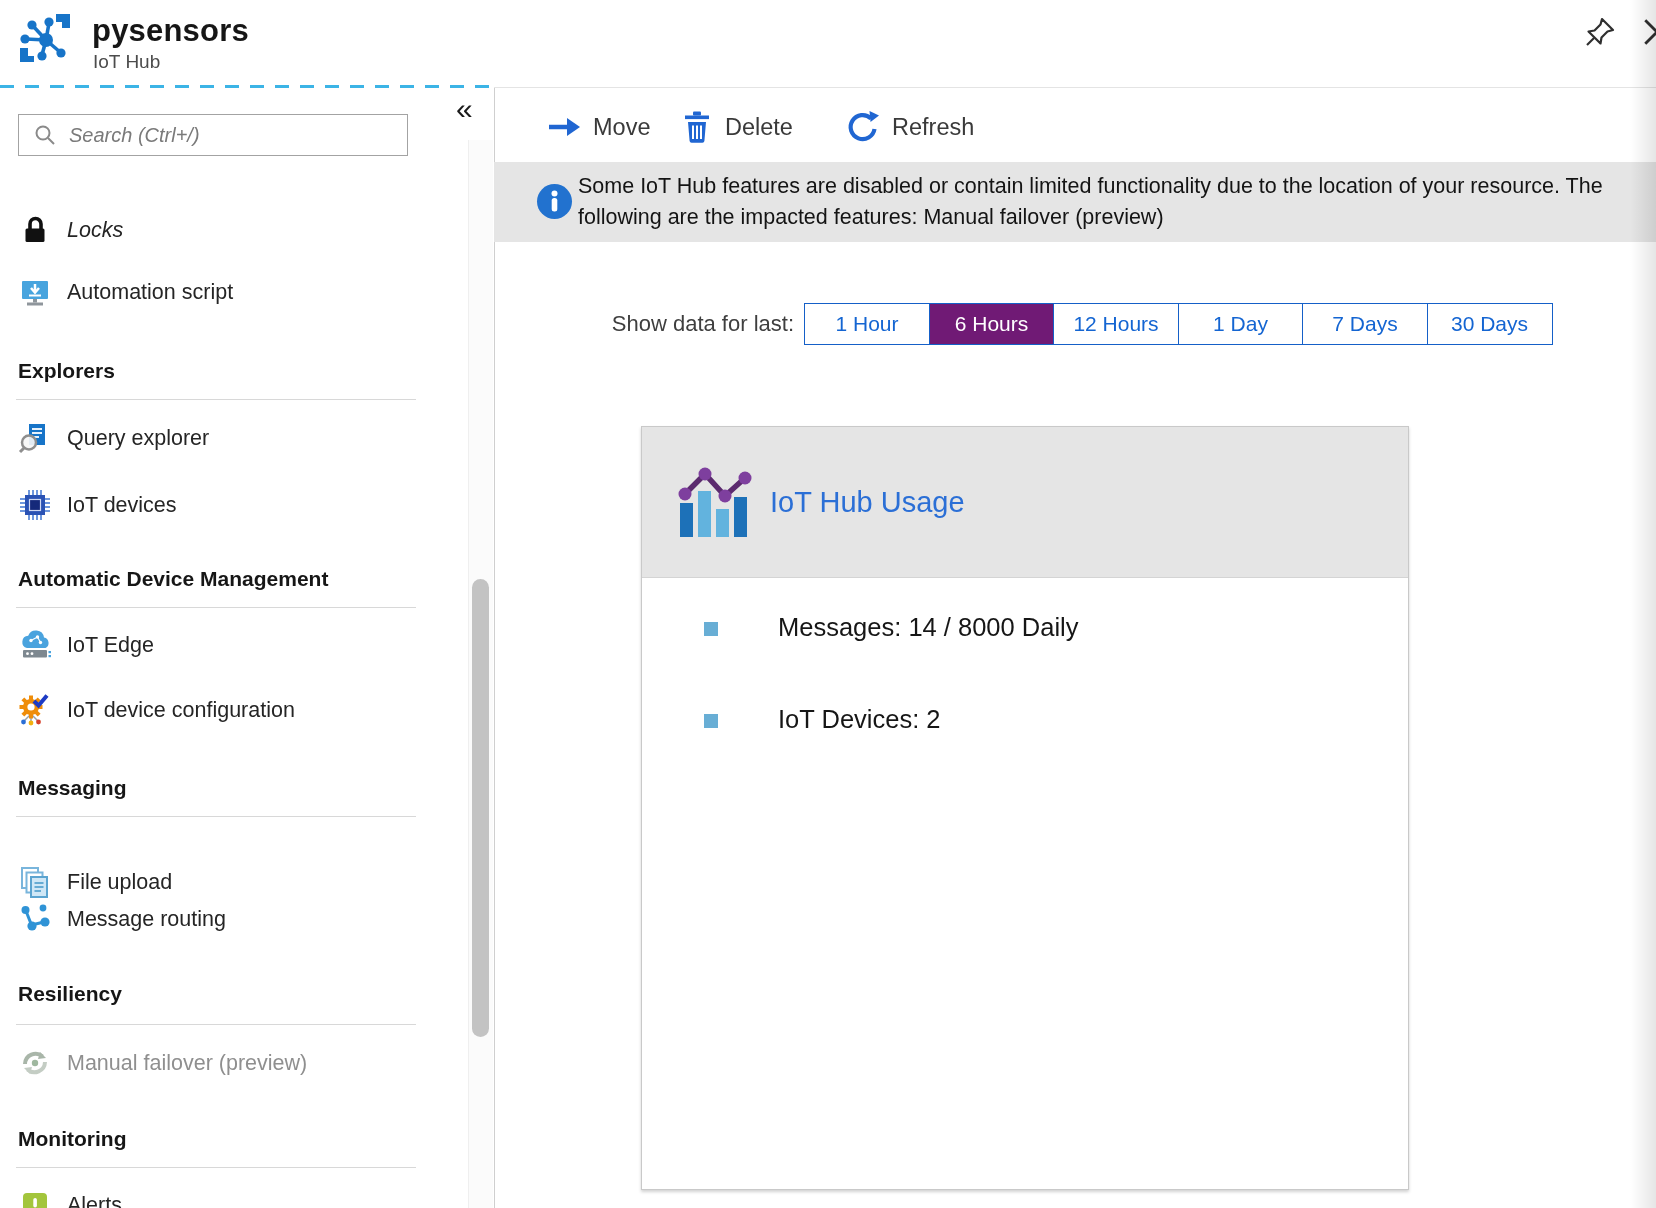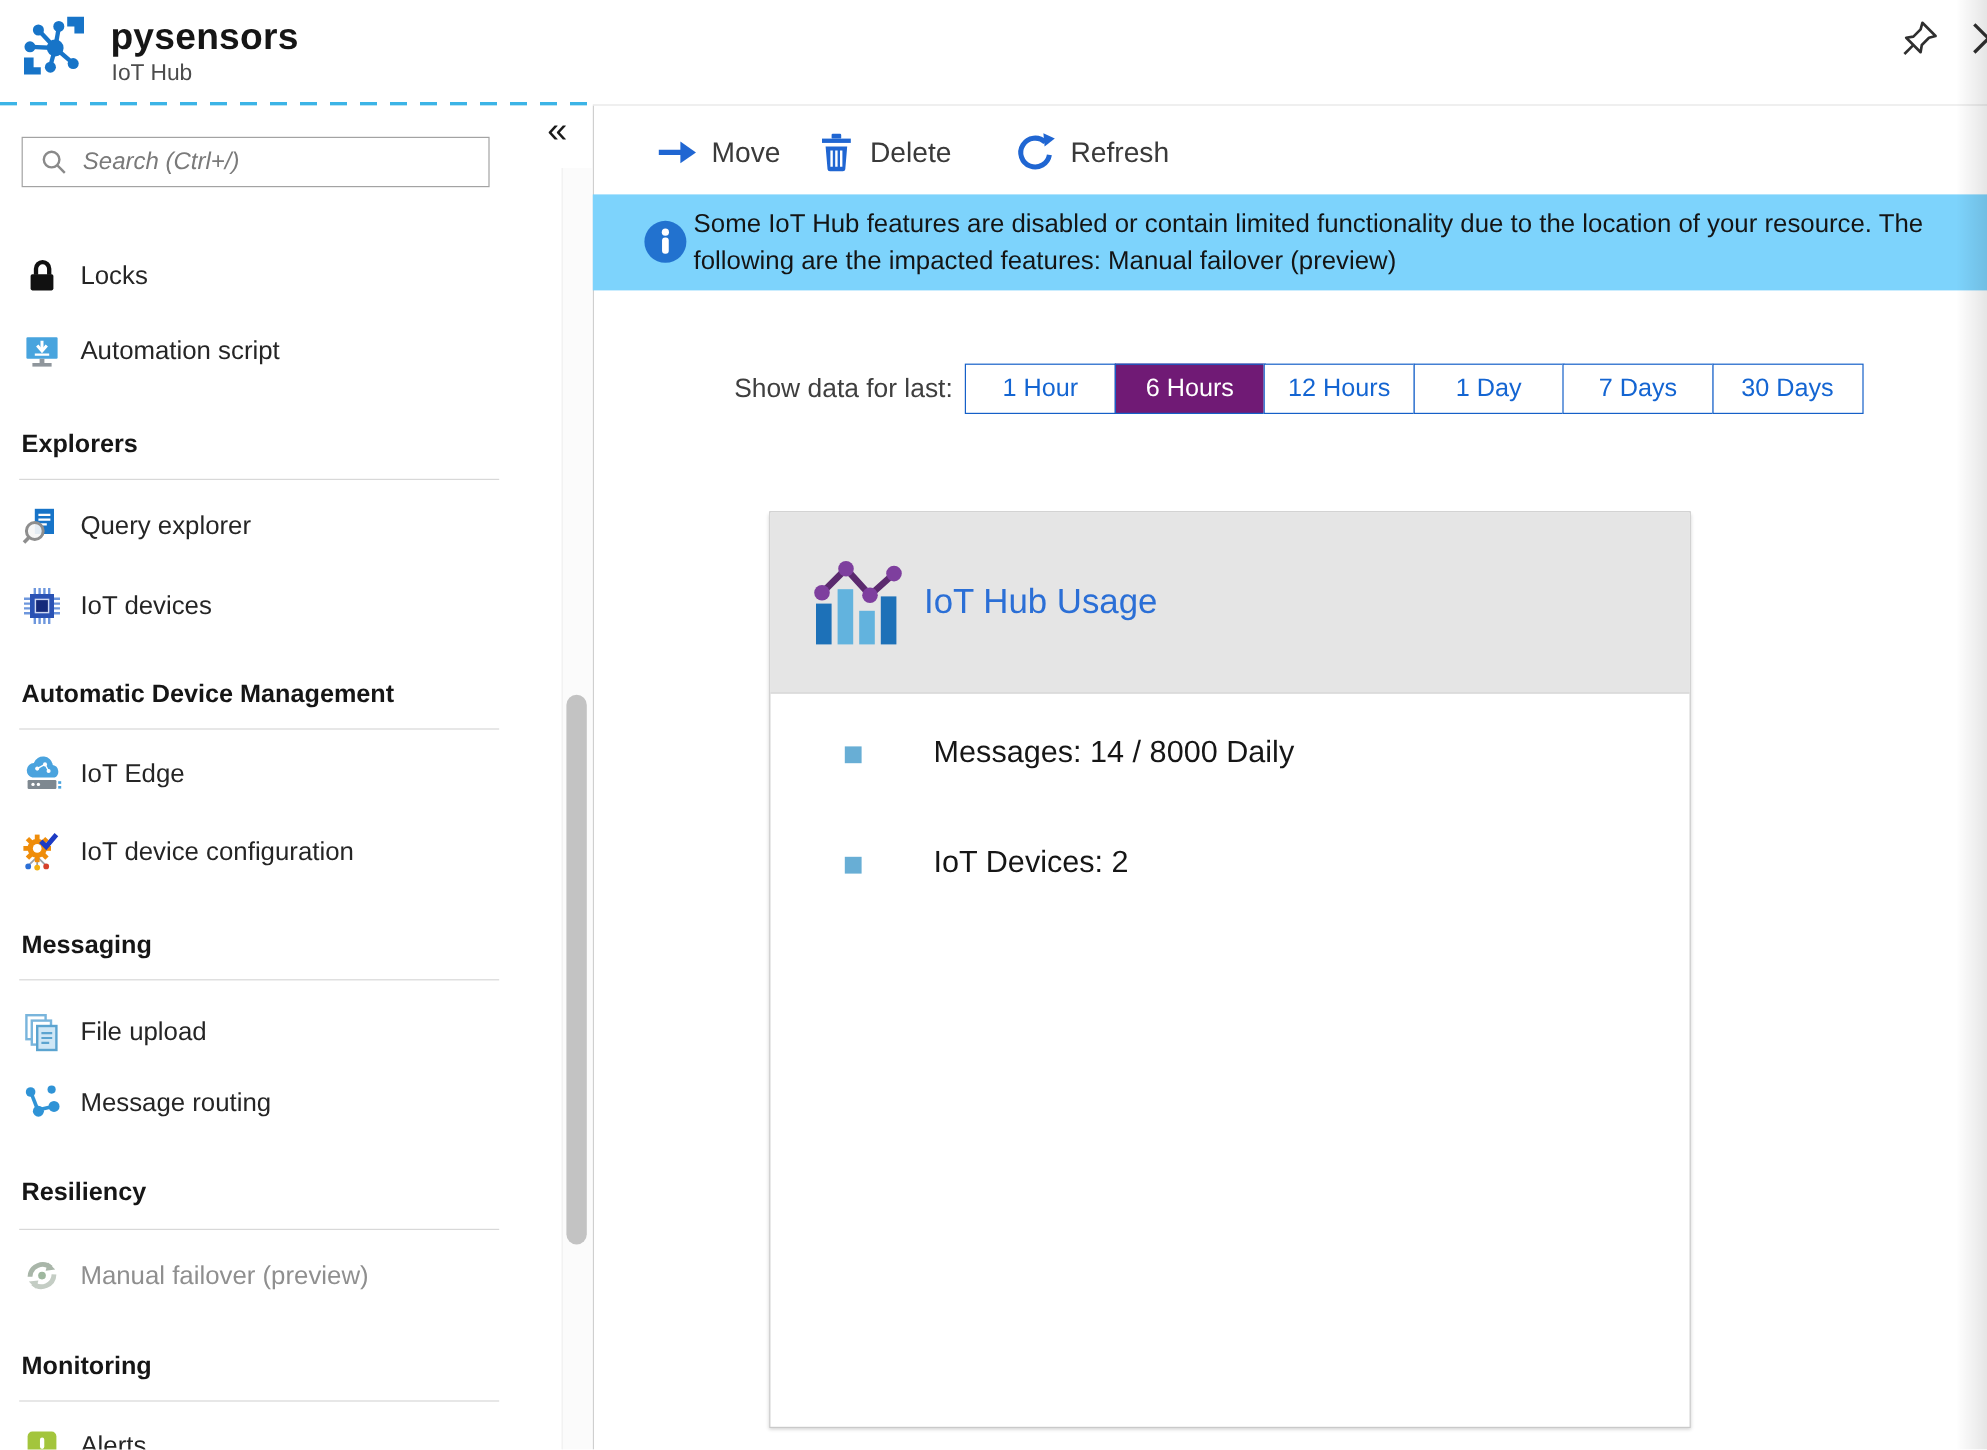--- a/index.html
+++ b/index.html
@@ -30,39 +30,39 @@
   .sb-scroll-thumb{position:absolute;left:3px;top:439px;width:17px;height:458px;border-radius:9px;background:#c3c3c3;}
 
   .nav-item{position:absolute;left:0;width:455px;height:50px;cursor:pointer;}
   .nav-item .ic{position:absolute;left:18px;top:8px;width:34px;height:34px;}
   .nav-item .lb{position:absolute;left:67px;top:0;line-height:50px;font-size:21.5px;color:#252525;white-space:nowrap;}
   .nav-item.disabled .lb{color:#8f8f8f;}
   .nav-section{position:absolute;left:18px;height:26px;font-size:21px;font-weight:bold;color:#161616;white-space:nowrap;}
   .nav-divider{position:absolute;left:16px;width:400px;height:1px;background:#d8d8d8;}
 
   
-  .r-locks{top:117px;} .r-autoscript{top:179px;}
+  .r-locks{top:117px;font-style:italic;} .r-autoscript{top:179px;}
   .h-explorers{top:271px;} .d-explorers{top:311px;}
   .r-query{top:325px;} .r-iotdev{top:392px;}
   .h-adm{top:479px;} .d-adm{top:519px;}
   .r-edge{top:532px;} .r-config{top:597px;}
   .h-messaging{top:688px;} .d-messaging{top:728px;}
-  .r-fileupload{top:747px;} .r-routing{top:806px;}
+  .r-fileupload{top:769px;} .r-routing{top:806px;}
   .h-resiliency{top:894px;} .d-resiliency{top:936px;}
   .r-failover{top:950px;}
   .h-monitoring{top:1039px;} .d-monitoring{top:1079px;}
   .r-alerts{top:1092px;}
 
   
   .toolbar-item{position:absolute;top:104px;height:46px;display:flex;align-items:center;gap:11px;cursor:pointer;}
   .toolbar-item .tlb{font-size:23.5px;color:#3a3a3a;}
   .tb-move{left:546px;} .tb-delete{left:680px;} .tb-refresh{left:845px;}
 
   
-  .banner{position:absolute;left:494px;right:0;top:162px;height:80px;background:#7dd3fc;}
+  .banner{position:absolute;left:494px;right:0;top:162px;height:80px;background:#e5e5e5;}
   .banner .b-ic{position:absolute;left:42px;top:21px;width:37px;height:37px;}
   .banner .b-text{position:absolute;left:84px;top:9px;width:1045px;font-size:21.5px;line-height:31px;color:#141414;}
 
   
   .range-label{position:absolute;left:500px;top:303px;width:294px;height:42px;line-height:42px;text-align:right;font-size:22px;color:#3f3f3f;}
   .range-group{position:absolute;left:804px;top:303px;display:flex;}
   .range-btn{width:124px;height:40px;line-height:40px;text-align:center;font-size:21px;color:#1465d2;
     border:1.5px solid #1560c8;background:#fff;margin-left:-1.5px;cursor:pointer;white-space:nowrap;}
   .range-btn:first-child{margin-left:0;}
   .range-btn.selected{background:#701a75;color:#fff;}

